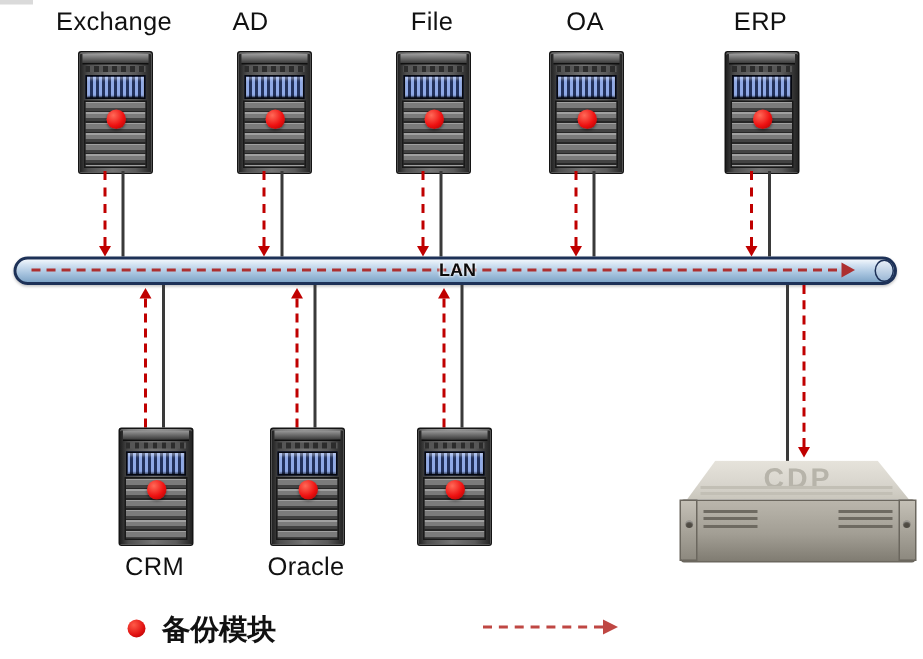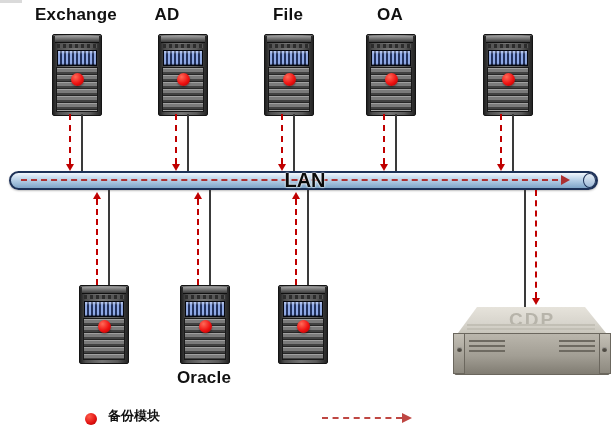--- a/index.html
+++ b/index.html
@@ -3,21 +3,21 @@
 <meta charset="utf-8">
 <style>
   html,body{margin:0;padding:0;background:#fff;}
   .stage{
     position:relative;width:615px;height:439px;background:#ffffff;overflow:hidden;
     font-family:"Liberation Sans","DejaVu Sans",sans-serif;
   }
   
   .node-label{
     position:absolute;width:110px;text-align:center;
-    font-size:17px;font-weight:bold;color:#111;letter-spacing:.2px;
+    font-size:17px;font-weight:normal;color:#111;letter-spacing:.2px;
   }
   
   .server{
     position:absolute;width:48px;height:80px;border-radius:2px;
     background:linear-gradient(90deg,#1f1f1f 0%,#4e4e4e 12%,#757575 46%,#5a5a5a 78%,#232323 100%);
     border:1px solid #141414;
     box-shadow:inset 0 1px 0 rgba(255,255,255,.28);
   }
   .server.short{height:77px;}
   .srv-cap{position:absolute;top:1px;left:2px;right:2px;height:6px;
@@ -45,21 +45,21 @@
   .pipe{position:absolute;left:9px;top:171px;width:589px;height:19px;border-radius:10px;
     border:2px solid #1d3157;box-sizing:border-box;
     background:linear-gradient(180deg,#f2f7fc 0%,#d4e3f2 22%,#aec9e2 55%,#7fa5c8 100%);
     box-shadow:0 1px 2px rgba(0,0,0,.25);}
   .pipe-dash{position:absolute;left:10px;right:38px;top:6px;border-top:2px dashed #ad3030;}
   .pipe-arr{position:absolute;right:26px;top:2px;width:0;height:0;
     border-top:5px solid transparent;border-bottom:5px solid transparent;border-left:9px solid #ad3030;}
   .pipe-cap{position:absolute;right:0;top:0;width:11px;height:13px;border-radius:50%;
     border:1px solid #1d3157;background:linear-gradient(180deg,#e6eef7,#9db9d6);}
   .lan-label{position:absolute;left:270px;top:171px;width:70px;height:19px;line-height:19px;
-    text-align:center;font-size:20px;font-weight:bold;color:#0b0b0b;
+    text-align:center;font-size:12px;font-weight:bold;color:#0b0b0b;
     text-shadow:0 0 2px #fff,0 0 2px #fff;}
   
   .appliance{position:absolute;left:453px;top:307px;width:158px;height:68px;}
   .app-top{position:absolute;left:0;top:0;width:158px;height:26px;
     clip-path:polygon(24px 0,132px 0,153px 26px,5px 26px);
     background:linear-gradient(180deg,#e6e3db 0%,#d8d5cd 60%,#c9c6bc 100%);}
   .app-top-label{position:absolute;left:0;right:0;top:2px;text-align:center;
     font-size:19px;font-weight:bold;color:#b7b4aa;letter-spacing:2px;}
   .app-ridge{position:absolute;left:14px;right:16px;height:2px;background:#c2bfb5;}
   .app-front{position:absolute;left:1px;right:1px;top:26px;bottom:0;border-radius:2px;
@@ -70,36 +70,37 @@
   .screw{position:absolute;width:5px;height:5px;border-radius:50%;background:#4e4a42;
     box-shadow:inset 0 1px 1px rgba(255,255,255,.5);}
   .app-vent{position:absolute;top:33px;width:36px;height:13px;
     background:repeating-linear-gradient(180deg,#6e6a61 0 2px,rgba(0,0,0,0) 2px 5px);}
   .app-label{position:absolute;left:47px;top:29px;width:64px;height:23px;
     background:#f4f3ee;border:1px solid #c2bfb4;box-sizing:border-box;
     text-align:center;line-height:21px;font-size:15px;font-weight:bold;color:#3a7cc4;letter-spacing:1px;}
   
   .legend-dot{position:absolute;left:85px;top:413px;width:12px;height:12px;border-radius:50%;
     background:radial-gradient(circle at 35% 30%,#ff5a48,#e01010 60%,#9d0000);}
-  .legend-text{position:absolute;font-size:13px;font-weight:bold;color:#111;white-space:nowrap;}
+  .legend-text{position:absolute;font-size:19px;font-weight:bold;color:#111;white-space:nowrap;}
   .legend-dash{position:absolute;left:322px;top:417px;width:80px;border-top:2px dashed #bf4743;}
   .legend-arr{position:absolute;left:402px;top:413px;width:0;height:0;
     border-top:5px solid transparent;border-bottom:5px solid transparent;border-left:10px solid #bf4743;}
   .corner-artifact{position:absolute;left:0;top:0;width:22px;height:3px;background:#dadada;}
 </style>
 </head>
 <body>
 
 <div class="stage">
   <div class="corner-artifact"></div>
 
   <div class="node-label" style="left:21px;top:5px">Exchange</div>
   <div class="node-label" style="left:112px;top:5px">AD</div>
   <div class="node-label" style="left:335px;top:5px">OA</div>
   <div class="node-label" style="left:233px;top:5px">File</div>
+  <div class="node-label" style="left:452px;top:5px">ERP</div>
 
   <div class="server" style="left:52px;top:34px">
     <div class="srv-cap"></div>
     <div class="srv-vent"></div>
     <div class="srv-disks"></div>
     <div class="srv-bays"></div>
     <div class="srv-dot"></div>
   </div>
   <div class="server" style="left:158px;top:34px">
     <div class="srv-cap"></div>
@@ -184,20 +185,21 @@
     <div class="srv-dot"></div>
   </div>
   <div class="server short" style="left:278px;top:285px">
     <div class="srv-cap"></div>
     <div class="srv-vent"></div>
     <div class="srv-disks"></div>
     <div class="srv-bays"></div>
     <div class="srv-dot"></div>
   </div>
 
+  <div class="node-label" style="left:48px;top:368px">CRM</div>
   <div class="node-label" style="left:149px;top:368px">Oracle</div>
 
   <div class="vline" style="left:524px;top:190px;height:118px"></div>
   <div class="dline" style="left:535px;top:190px;height:108px"></div>
   <div class="arr down" style="left:532px;top:298px"></div>
 
   <div class="appliance">
     <div class="app-top"></div>
     <div class="app-top-label">CDP</div>
     <div class="app-ridge" style="top:17px"></div>

